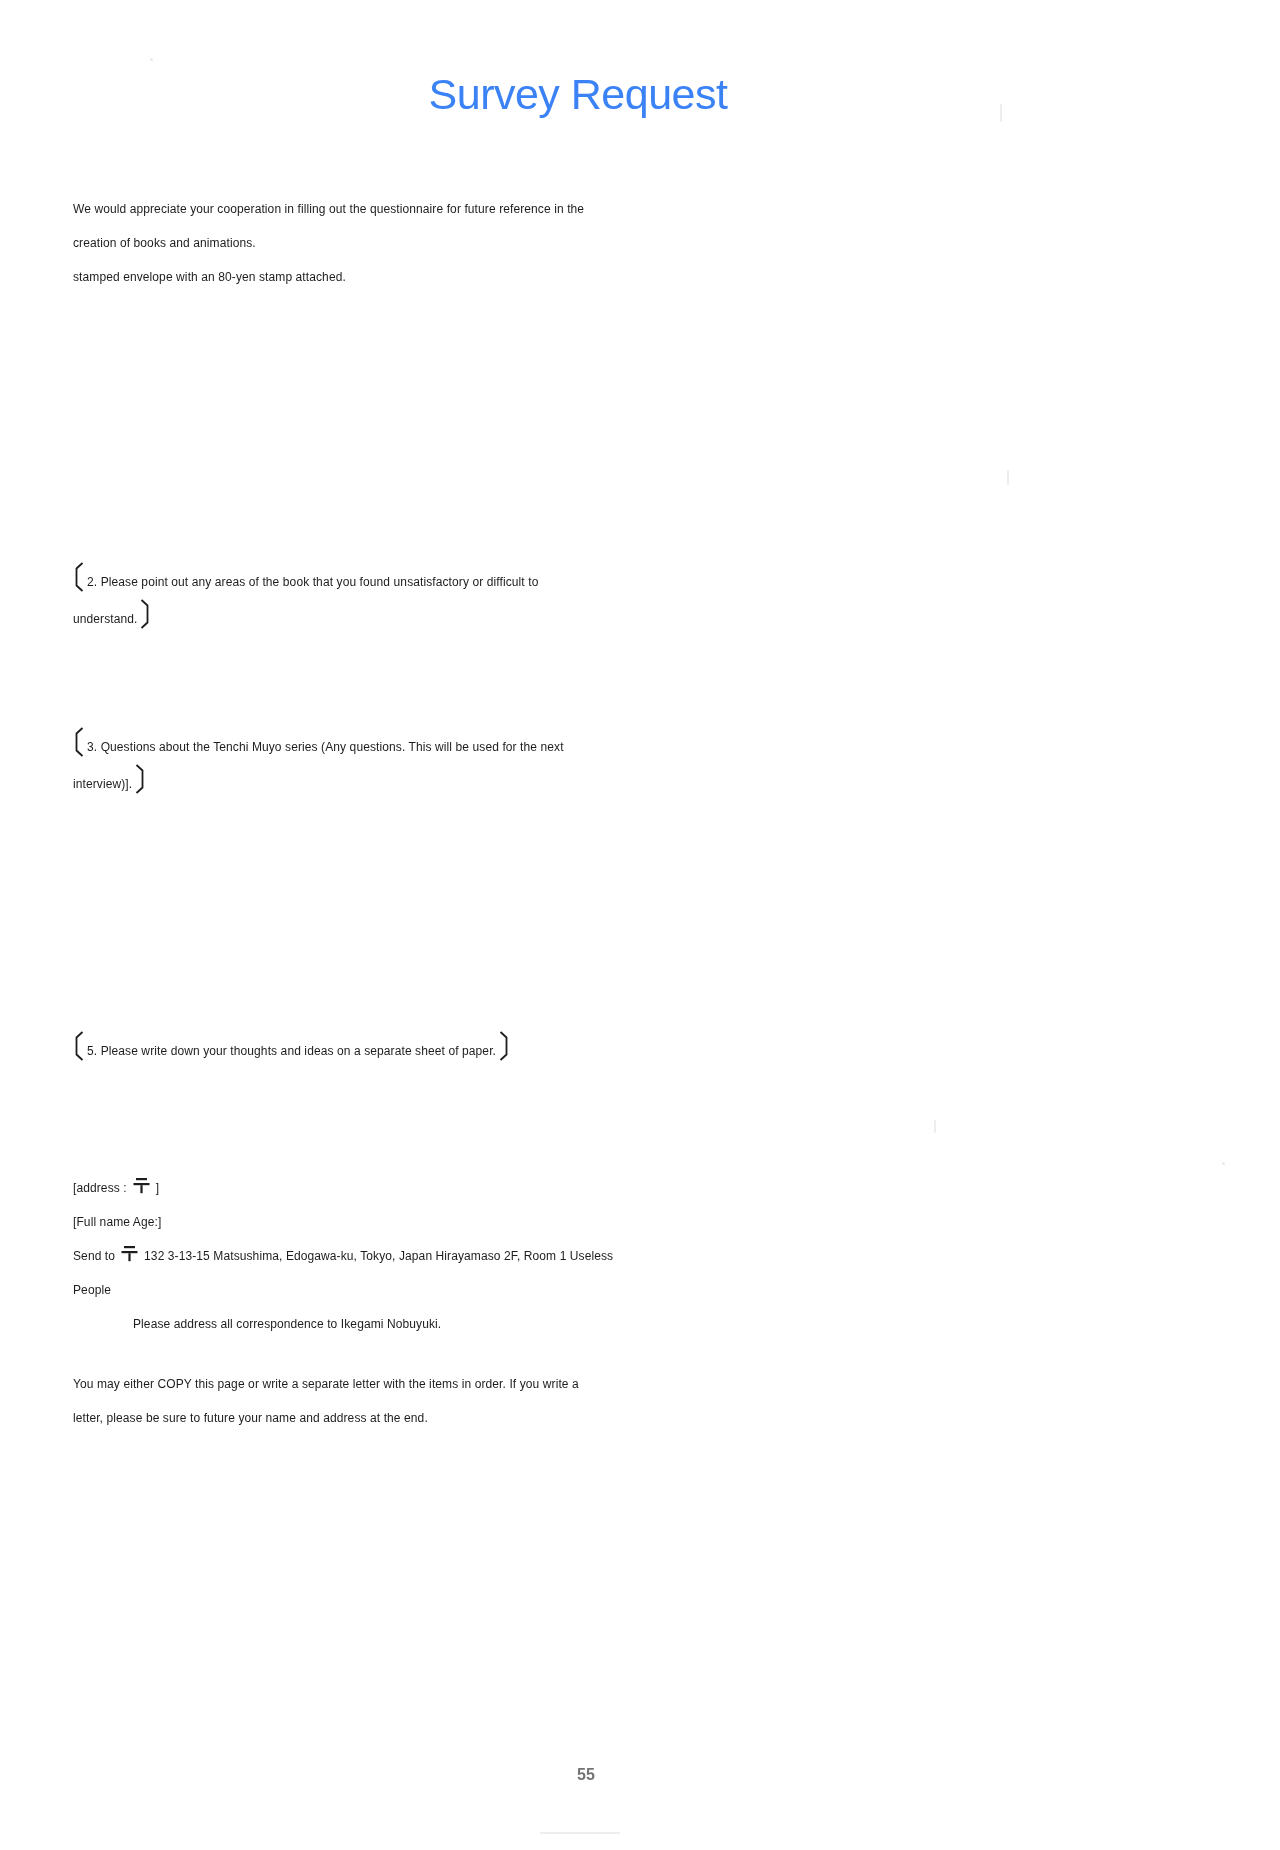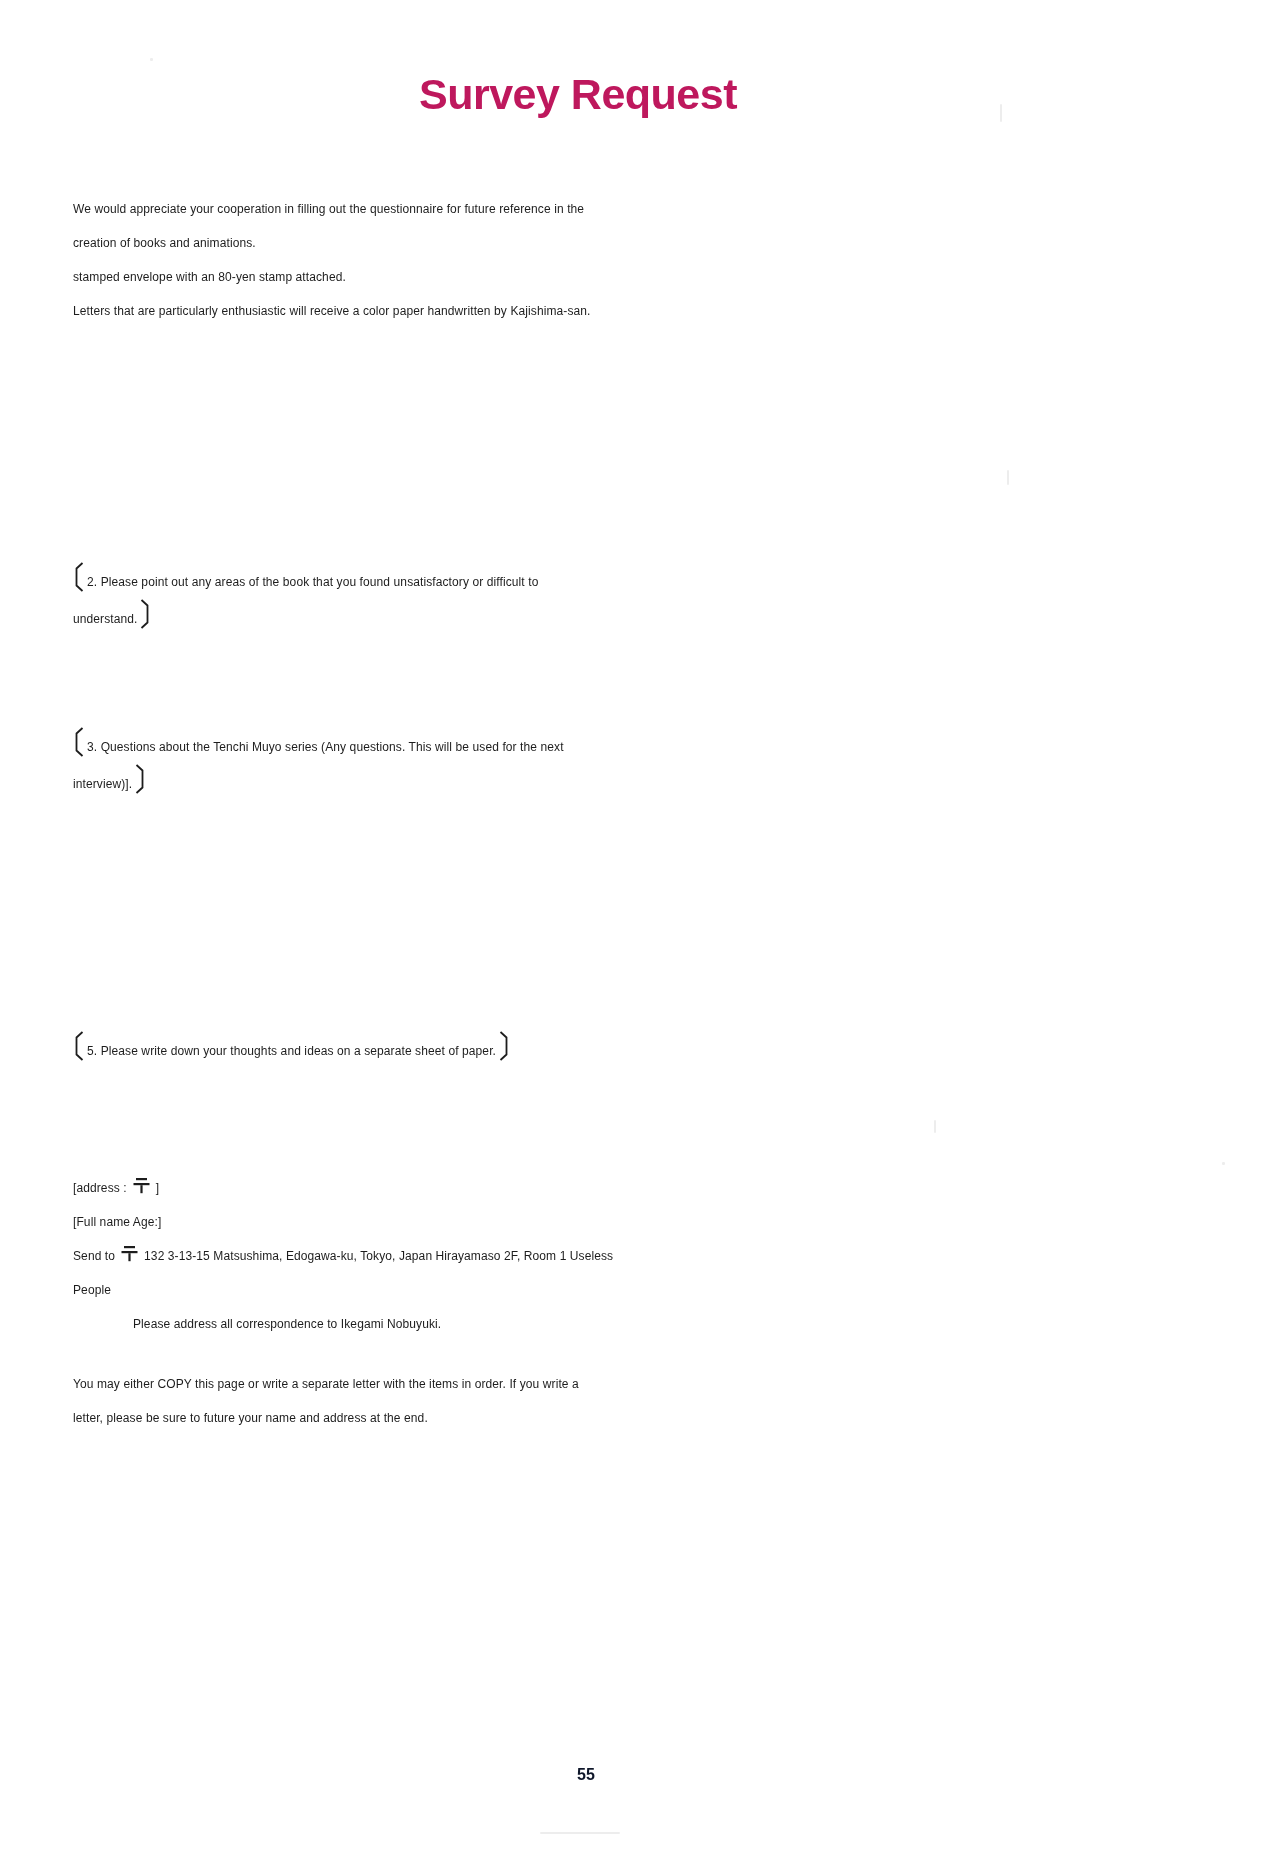--- a/index.html
+++ b/index.html
@@ -10,58 +10,57 @@
     background:#ffffff;
     font-family:"Liberation Sans", sans-serif;
     color:#1d1d1d;
     overflow:hidden;
   }
   .title{
     position:absolute;top:70px;left:0;width:1156px;
     margin:0;
     text-align:center;
     font-size:43px;
-    font-weight:700;
+    font-weight:400;
     letter-spacing:-0.5px;
-    color:#be185d;
+    color:#3b82f6;
   }
   .block{position:absolute;left:73px;}
   .line{
     font-size:12px;
     line-height:34px;
     white-space:nowrap;
     letter-spacing:0.1px;
   }
   .indent{padding-left:60px;}
   
   svg.tsb{vertical-align:-6px;}
   svg.tsb.open{margin-right:3px;}
   svg.tsb.close{margin-left:3px;}
   svg.postal{vertical-align:-2px;margin:0 5px;}
   .pagenum{
     position:absolute;top:1766px;left:0;width:1172px;
     text-align:center;
     font-size:16px;
     font-weight:700;
-    color:#0f172a;
+    color:#737373;
   }
   .artifact{position:absolute;background:#000;opacity:0.07;border-radius:1px;}
 </style>
 </head>
 <body>
 
 <div class="page">
 
   <h1 class="title">Survey Request</h1>
 
   <div class="block" style="top:192px">
     <div class="line">We would appreciate your cooperation in filling out the questionnaire for future reference in the</div>
     <div class="line">creation of books and animations.</div>
     <div class="line">stamped envelope with an 80-yen stamp attached.</div>
-    <div class="line">Letters that are particularly enthusiastic will receive a color paper handwritten by Kajishima-san.</div>
   </div>
 
 
   <div class="block" style="top:562px">
     <div class="line">
       <svg class="tsb open" width="11" height="30" viewBox="0 0 11 30">
           <polyline points="9.5,1 3.5,6.5 3.5,23.5 9.5,29" fill="none" stroke="#1d1d1d" stroke-width="1.8"></polyline>
         </svg><span>2. Please point out any areas of the book that you found unsatisfactory or difficult to</span>
     </div>
     <div class="line">

